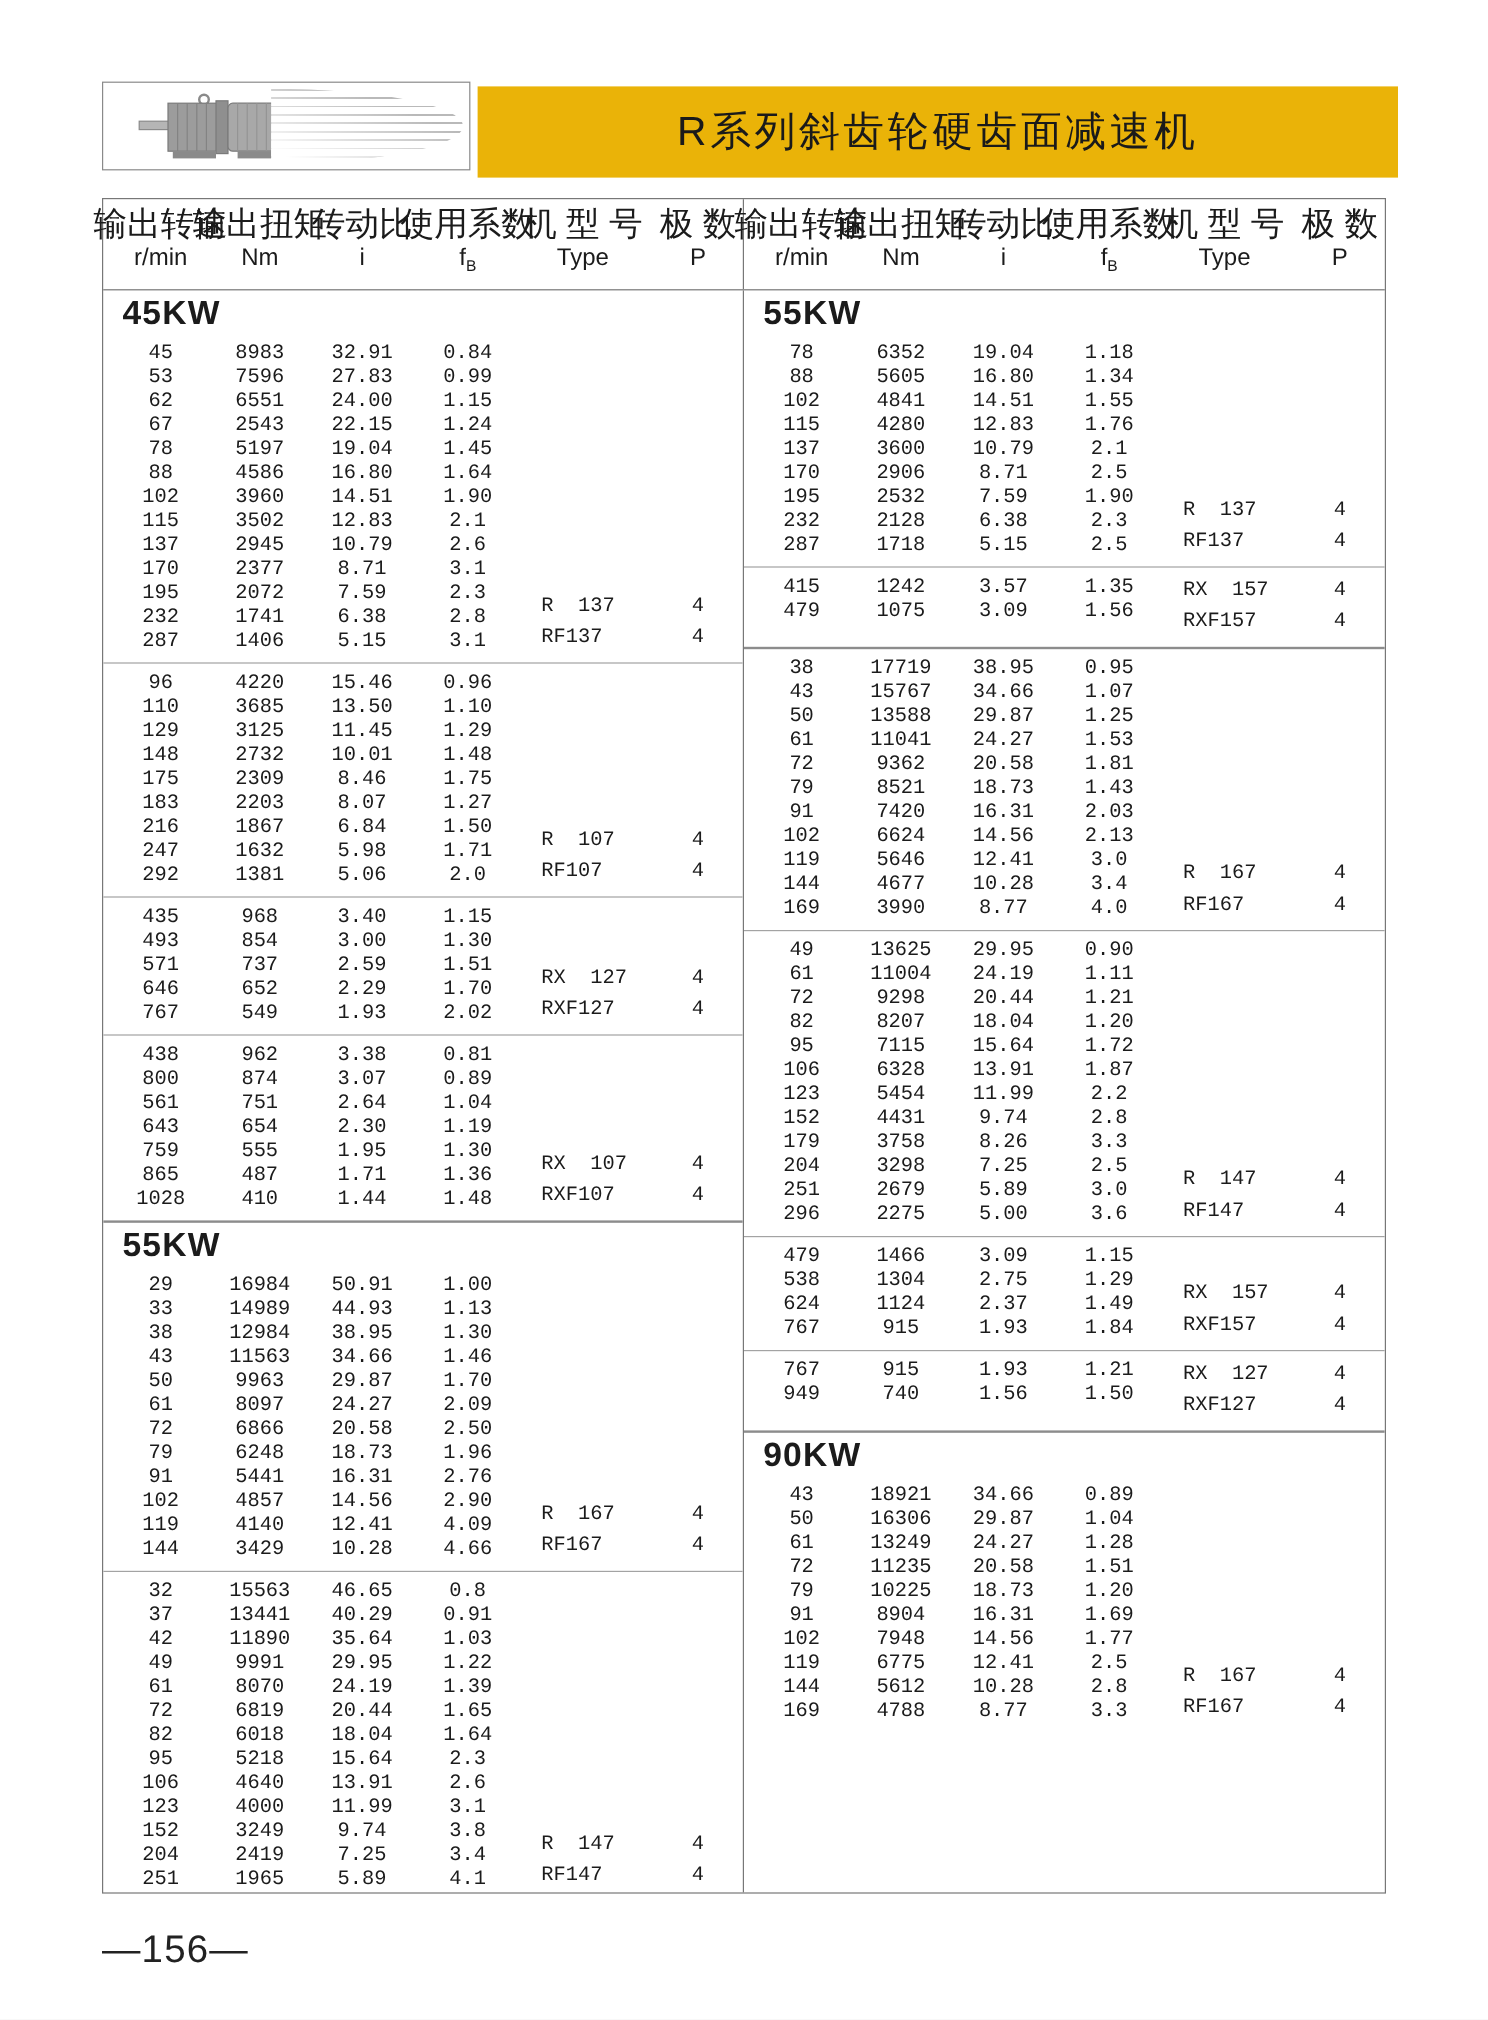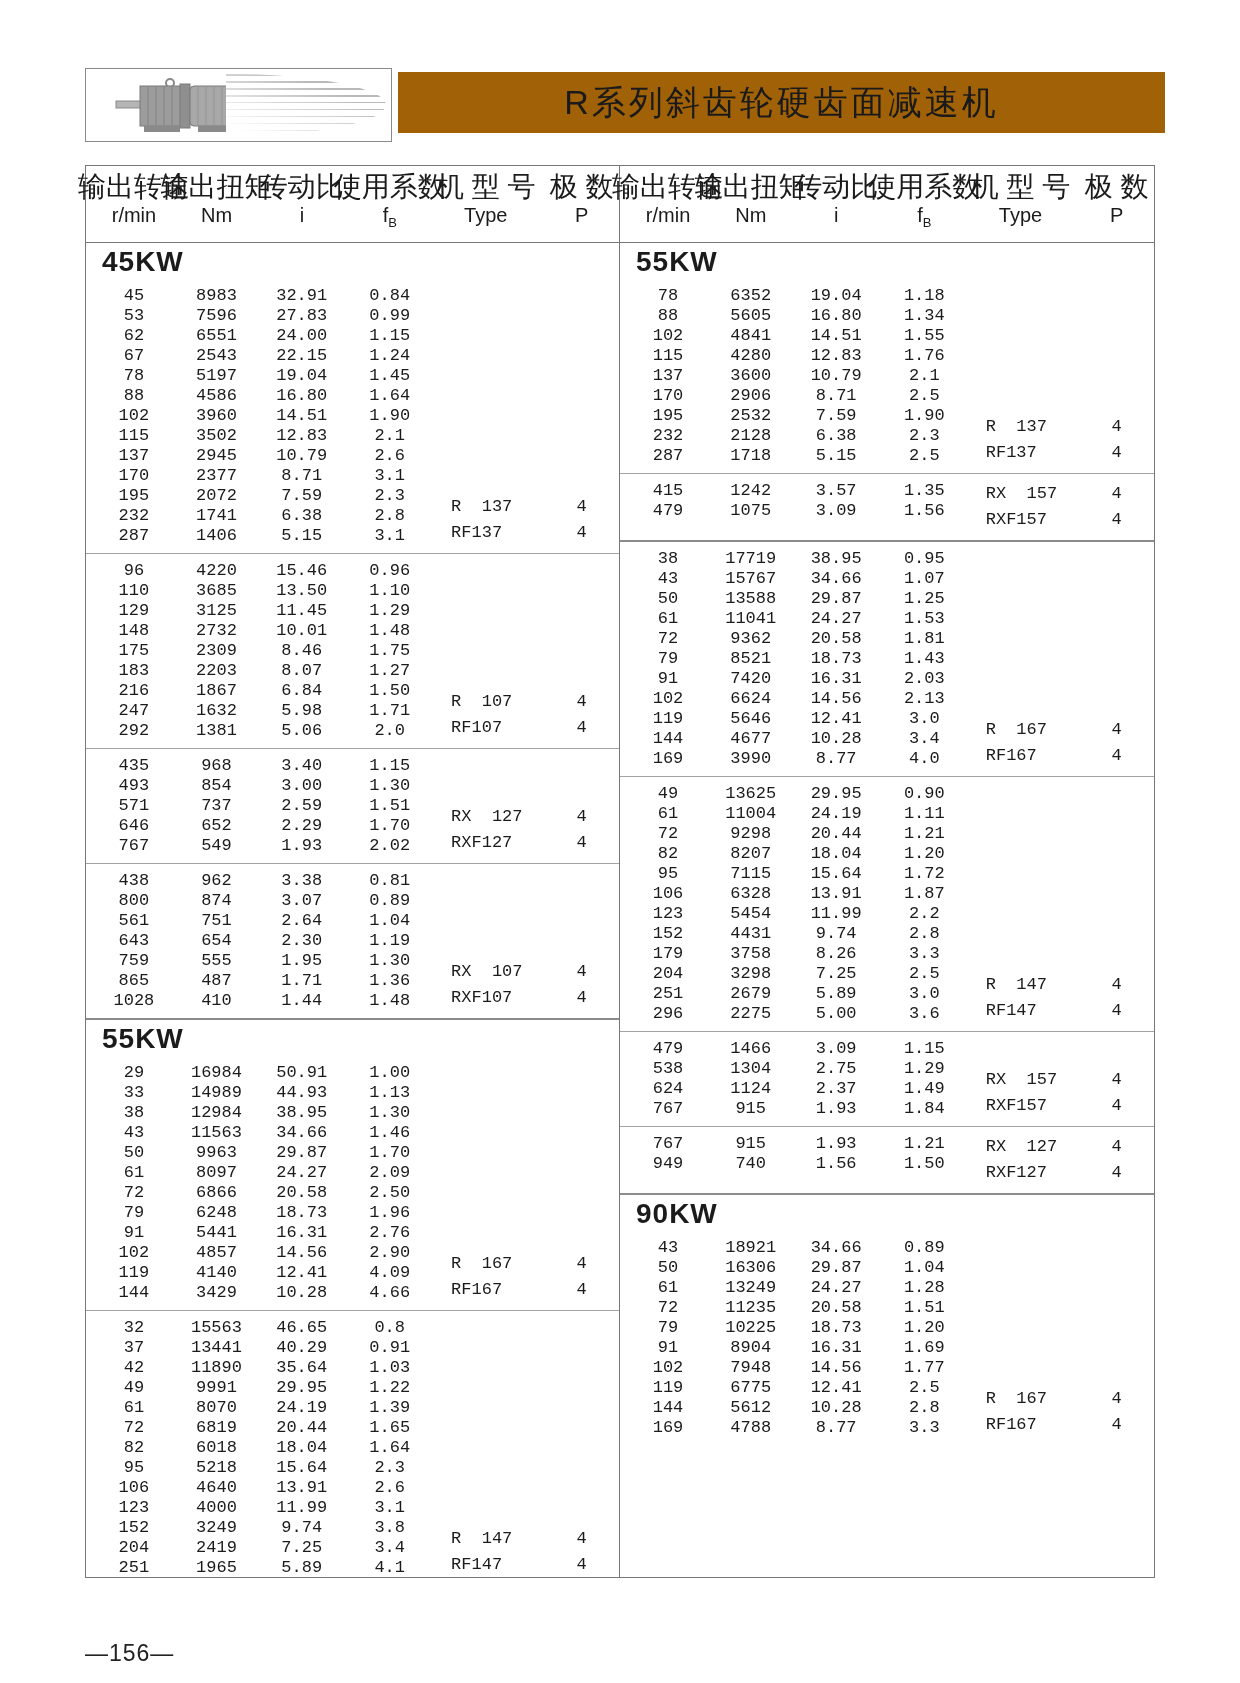--- a/index.html
+++ b/index.html
@@ -18,22 +18,22 @@
     position:absolute;left:46%;right:1.5%;top:7%;bottom:7%;
     background:repeating-linear-gradient(#b9b9b9 0 1.5px,#ffffff 1.5px 7px);
     border-radius:0 100% 100% 0 / 0 50% 50% 0;
   }
   .stripes-fade{
     position:absolute;left:46%;right:1.5%;top:7%;bottom:7%;
     background:linear-gradient(to bottom left,rgba(255,255,255,0) 30%,#ffffff 92%);
     border-radius:0 100% 100% 0 / 0 50% 50% 0;
   }
   .title-band{
-    position:absolute;left:398px;top:72px;width:767px;height:61px;
-    background:#a16207;display:flex;align-items:center;justify-content:center;z-index:1;
+    position:absolute;left:398px;top:72px;width:767px;height:76px;
+    background:#eab308;display:flex;align-items:center;justify-content:center;z-index:1;
   }
   .page-title{font-size:34px;letter-spacing:3px;color:#1a1a1a;}
   
   .spec-table{
     position:absolute;left:85px;top:165px;width:1070px;height:1413px;
     border:1.5px solid #777;box-sizing:border-box;display:flex;flex-direction:column;
   }
   .thead{display:flex;border-bottom:1.5px solid #777;}
   .thead-half{width:50%;box-sizing:border-box;display:grid;
     grid-template-columns:18% 13% 19% 14% 22% 14%;padding:6px 0;}
@@ -53,21 +53,21 @@
     font-size:17px;line-height:20px;}
   .cell{display:flex;justify-content:center;white-space:nowrap;min-width:0;}
   .typep{width:36%;display:flex;flex-direction:column;justify-content:flex-end;font-size:17px;}
   .typeline{display:flex;line-height:26px;}
   .typename{width:61%;padding-left:12.5%;box-sizing:border-box;white-space:pre;}
   .pval{width:39%;display:flex;justify-content:center;}
   .block-sep{border-top:1px solid #a3a3a3;height:0;}
   .section-sep{border-top:2px solid #8c8c8c;height:0;}
   
   .page-number{
-    position:absolute;left:85px;top:1640px;font-size:23px;letter-spacing:1px;color:#222;
+    position:absolute;left:85px;top:1606px;font-size:32px;letter-spacing:1px;color:#222;
   }
 </style>
 </head>
 <body>
 
 <div class="page">
 
   <div class="logo-box">
     <svg class="motor-svg" width="150" height="62" viewBox="0 0 150 62">
       <rect x="2" y="27" width="27" height="7" fill="#b5b5b5" stroke="#8a8a8a"></rect>

